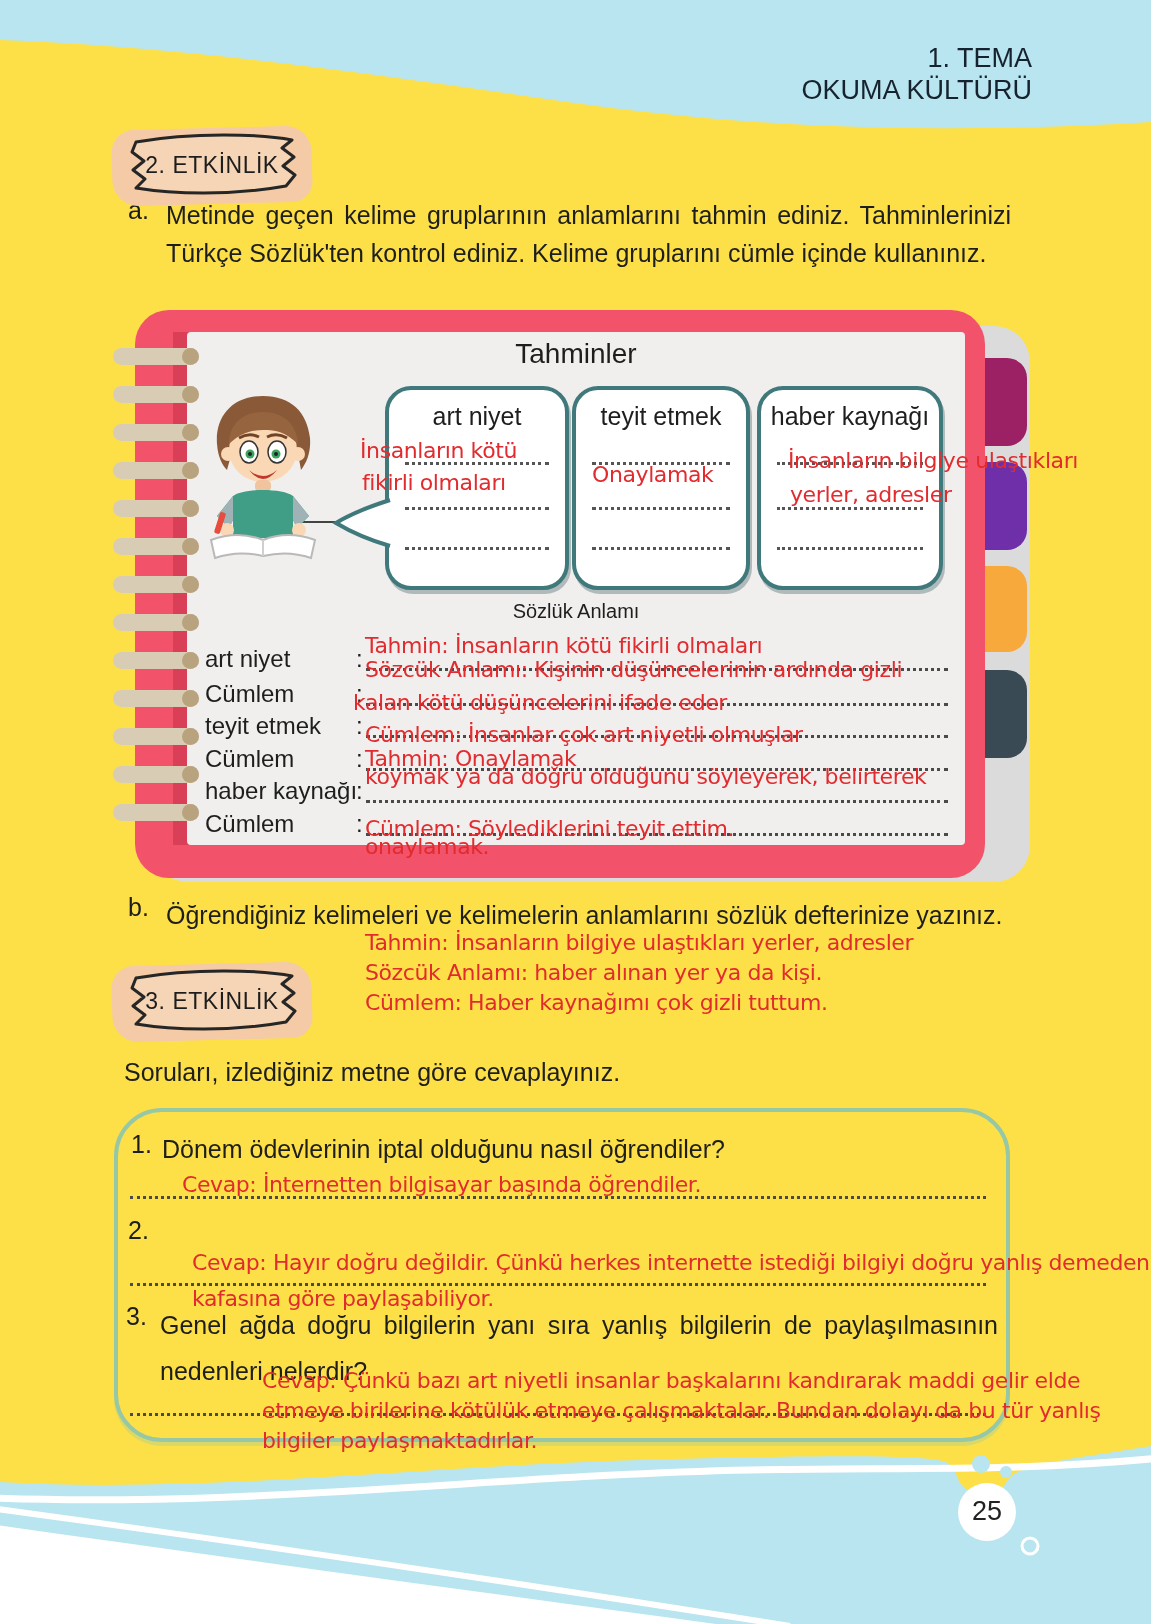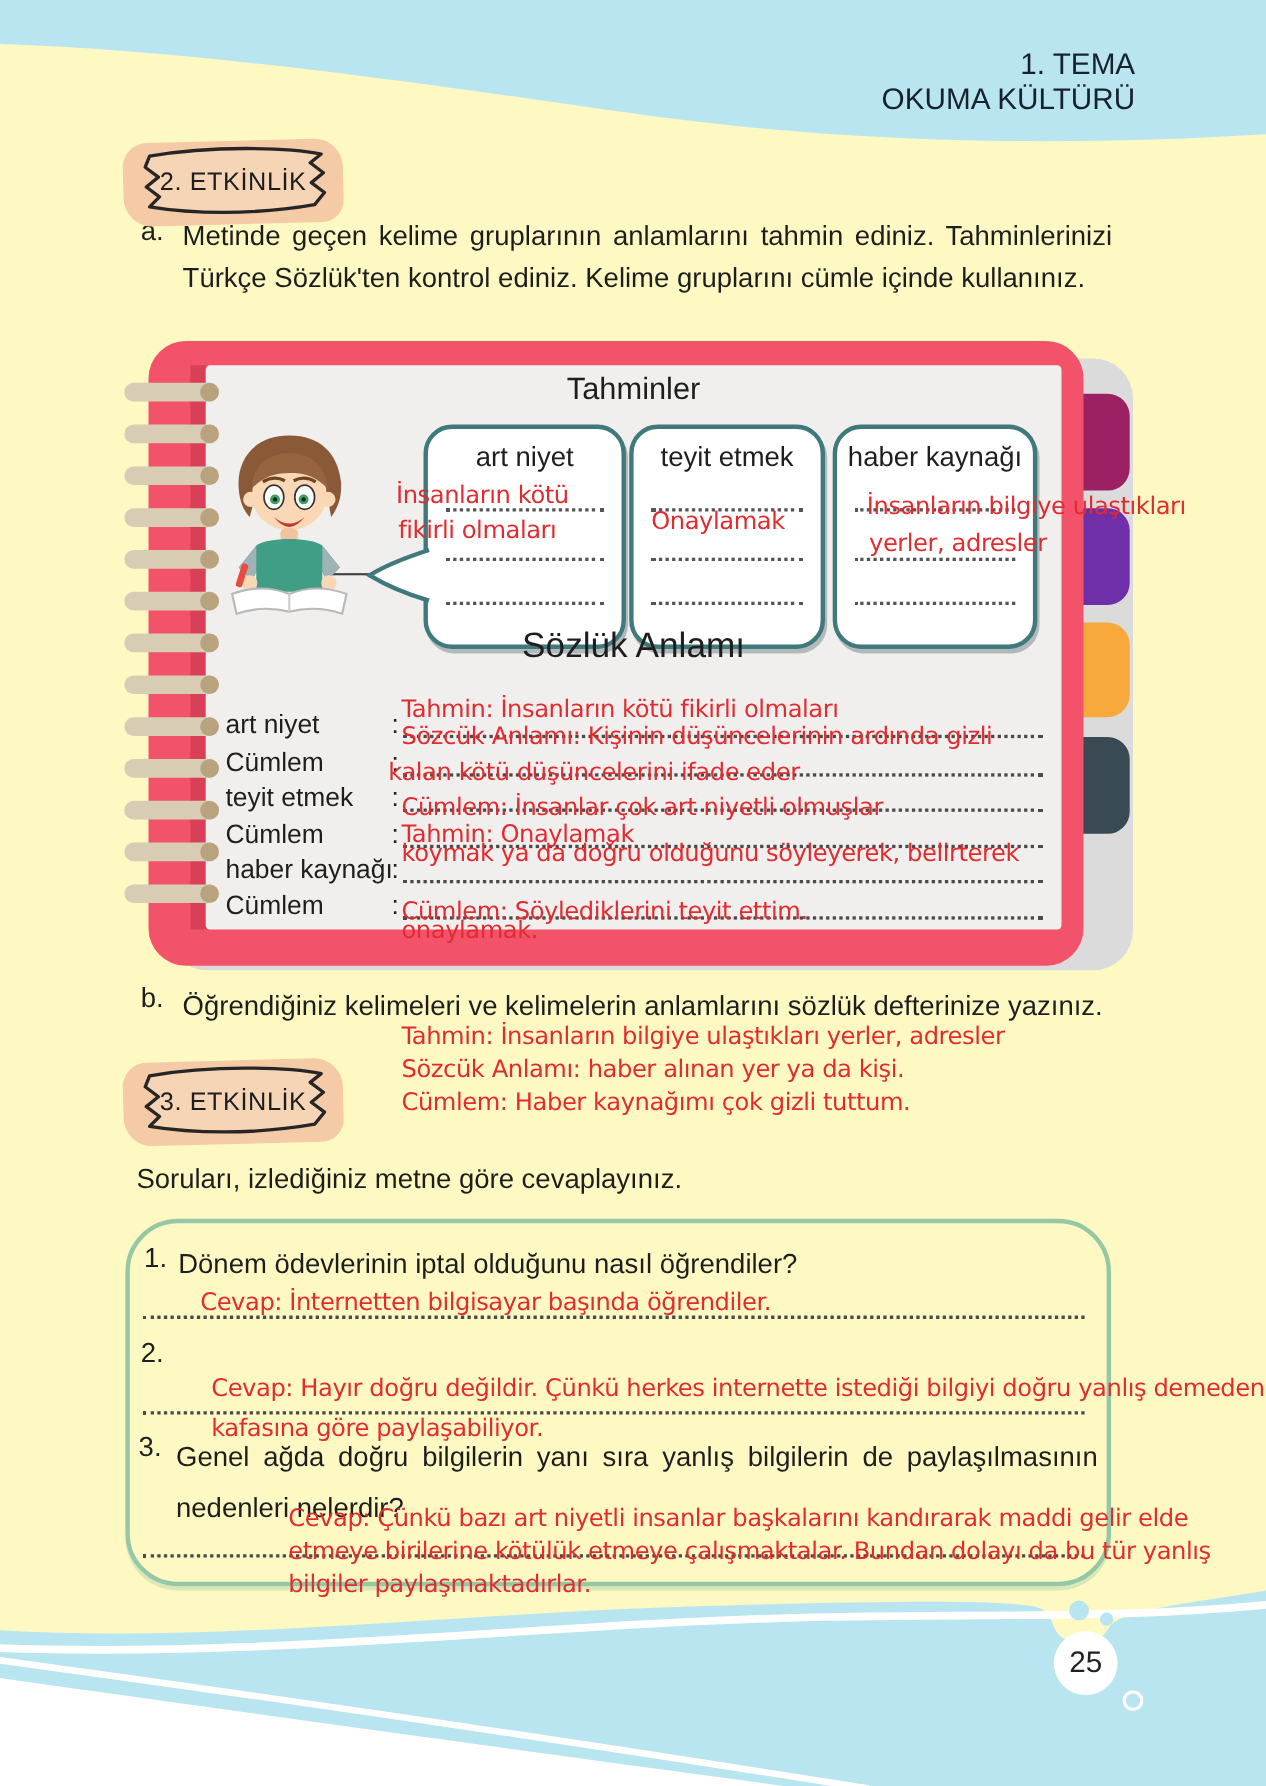--- a/index.html
+++ b/index.html
@@ -1,16 +1,16 @@
 <!DOCTYPE html>
 <html><head>
 <meta charset="utf-8">
 <style>
   html,body{margin:0;padding:0;background:#fff;}
-  #page{position:relative;width:1151px;height:1624px;background:#fef9c3;overflow:hidden;
+  #page{position:relative;width:1151px;height:1624px;background:#fde047;overflow:hidden;
         font-family:"Liberation Sans",sans-serif;}
   .abs{position:absolute;}
   .school{font-family:"Liberation Sans",sans-serif;color:#1e1e1e;}
   .hand{font-family:"DejaVu Sans",sans-serif;color:#e22b2e;font-size:22px;
         letter-spacing:-0.4px;white-space:nowrap;line-height:26px;}
   .dotline{border-bottom:3px dotted #4a4a4a;height:0;}
   .ring{position:absolute;width:86px;height:17px;background:#d8cdb4;border-radius:9px;z-index:4;}
   .ring::after{content:"";position:absolute;right:0;top:0;width:17px;height:17px;
         background:#b9a27e;border-radius:50%;}
   .tab{position:absolute;width:44px;border-radius:0 20px 20px 0;z-index:1;}
@@ -129,21 +129,21 @@
     <div class="bdot" style="top:117px;"></div>
     <div class="bdot" style="top:157px;"></div>
   </div>
 
   <div class="abs hand z5" style="left:360px;top:438px;">İnsanların kötü</div>
   <div class="abs hand z5" style="left:362px;top:470px;">fikirli olmaları</div>
   <div class="abs hand z5" style="left:592px;top:462px;">Onaylamak</div>
   <div class="abs hand z5" style="left:788px;top:448px;">İnsanların bilgiye ulaştıkları</div>
   <div class="abs hand z5" style="left:790px;top:482px;">yerler, adresler</div>
 
-  <div class="abs school z4" style="left:187px;top:568px;width:778px;text-align:center;font-size:32px;">Sözlük Anlamı</div>
+  <div class="abs school z4" style="left:187px;top:600px;width:778px;text-align:center;font-size:20px;">Sözlük Anlamı</div>
 
   <div class="rowlabel school" style="left:205px;top:645px;">art niyet</div>
   <div class="colon school" style="left:356px;top:645px;">:</div>
   <div class="abs dotline z3" style="left:366px;top:668px;width:582px;"></div>
 
   <div class="rowlabel school" style="left:205px;top:680px;">Cümlem</div>
   <div class="colon school" style="left:356px;top:680px;">:</div>
   <div class="abs dotline z3" style="left:366px;top:703px;width:582px;"></div>
 
   <div class="rowlabel school" style="left:205px;top:712px;">teyit etmek</div>

